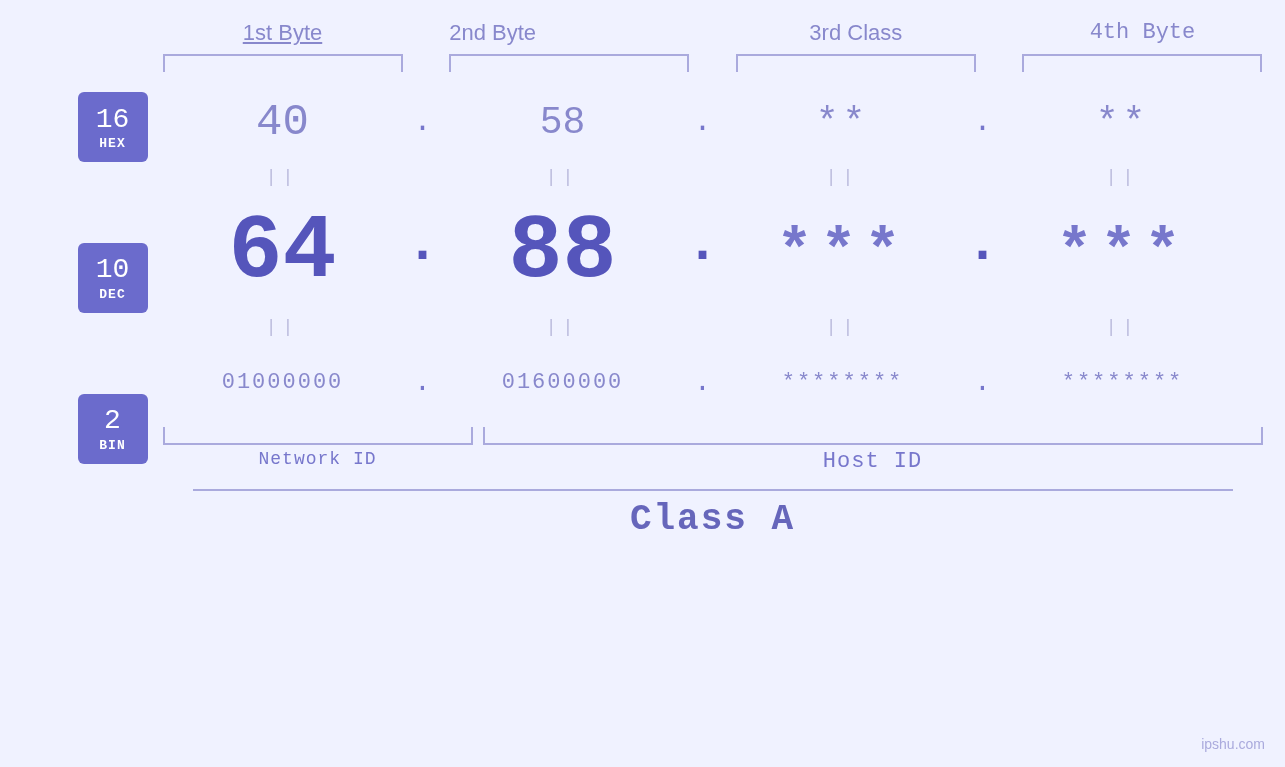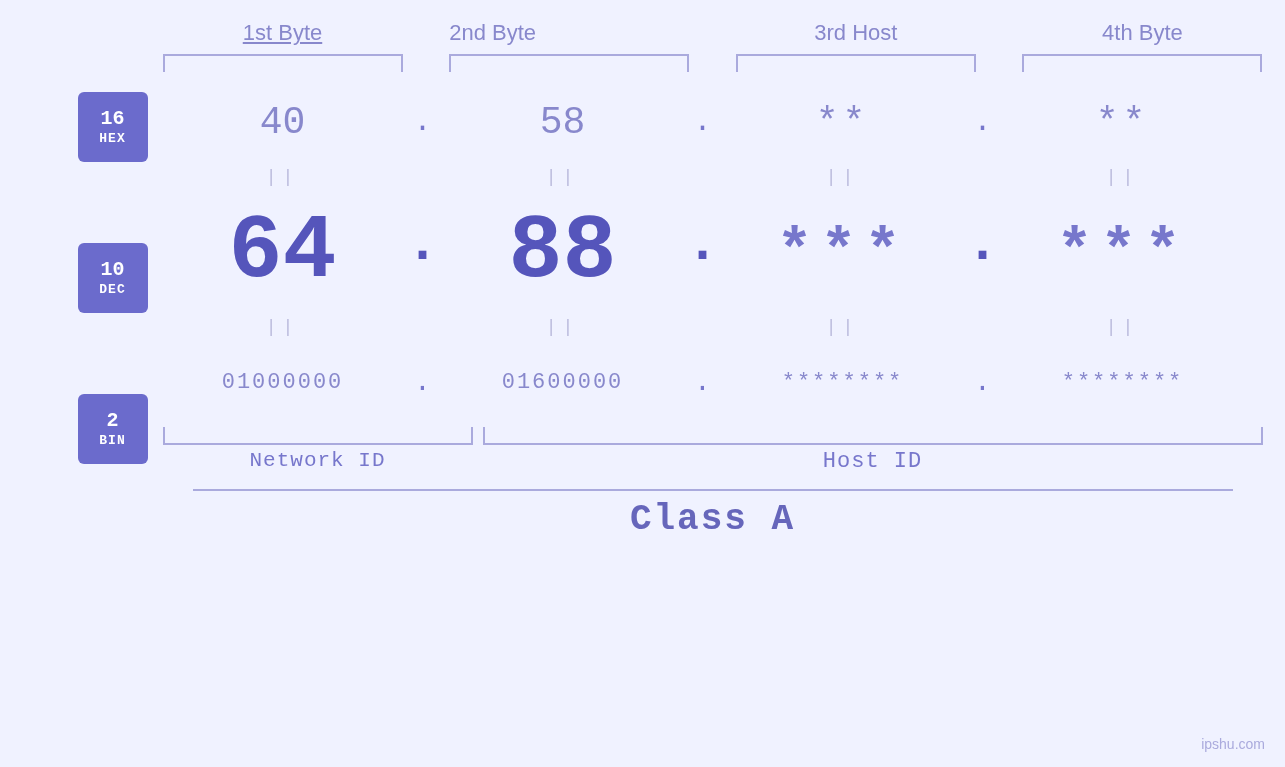--- a/index.html
+++ b/index.html
@@ -31,43 +31,43 @@
       display: flex;
       flex-direction: column;
       align-items: center;
       justify-content: center;
       font-size: 24px;
       font-weight: bold;
       line-height: 1.2;
     }
 
     .base-badge .base-num {
-      font-size: 20px;
-      font-weight: bold;
+      font-size: 28px;
+      font-weight: normal;
     }
 
     .base-badge .base-label {
       font-size: 13px;
       font-weight: bold;
       letter-spacing: 1px;
     }
   </style>
 </head>
 <body>
 
 <div class="container">
 
   <div style="display:flex; width:1100px; margin-left:140px; justify-content:space-between; margin-bottom:8px;">
     <div style="width:240px; text-align:center; color:#8888cc; font-size:22px; font-family:Arial,sans-serif; font-weight:300;text-decoration:underline;">1st Byte</div>
     <div style="width:40px;"></div>
     <div style="width:240px; text-align:left; color:#8888cc; font-size:22px; font-family:Arial,sans-serif; font-weight:300;">2nd Byte</div>
     <div style="width:40px;"></div>
-    <div style="width:240px; text-align:center; color:#8888cc; font-size:22px; font-family:Arial,sans-serif; font-weight:300;">3rd Host</div>
+    <div style="width:240px; text-align:center; color:#8888cc; font-size:22px; font-family:Arial,sans-serif; font-weight:300;">3rd Class</div>
     <div style="width:40px;"></div>
-    <div style="width:240px; text-align:center; color:#8888cc; font-size:22px; font-family:Liberation Sans, sans-serif; font-weight:300;">4th Byte</div>
+    <div style="width:240px; text-align:center; color:#8888cc; font-size:22px; font-family:Liberation Mono, monospace; font-weight:300;">4th Byte</div>
   </div>
 
   <div style="display:flex; width:1100px; margin-left:140px; justify-content:space-between; margin-bottom:10px;">
     <div style="width:240px; height:18px; border-top:2px solid #aaaadd; border-left:2px solid #aaaadd; border-right:2px solid #aaaadd;"></div>
     <div style="width:40px;"></div>
     <div style="width:240px; height:18px; border-top:2px solid #aaaadd; border-left:2px solid #aaaadd; border-right:2px solid #aaaadd;"></div>
     <div style="width:40px;"></div>
     <div style="width:240px; height:18px; border-top:2px solid #aaaadd; border-left:2px solid #aaaadd; border-right:2px solid #aaaadd;"></div>
     <div style="width:40px;"></div>
     <div style="width:240px; height:18px; border-top:2px solid #aaaadd; border-left:2px solid #aaaadd; border-right:2px solid #aaaadd;"></div>
@@ -99,21 +99,21 @@
         <div class="base-badge">
           <span class="base-num">2</span>
           <span class="base-label">BIN</span>
         </div>
       </div>
     </div>
 
     <div style="display:flex; flex-direction:column;">
 
       <div style="display:flex; align-items:center; height:80px; width:1100px;">
-        <div style="width:240px; text-align:center; color:#8888cc; font-size:38px; font-family:'Courier New',monospace;">40</div>
+        <div style="width:240px; text-align:center; color:#8888cc; font-size:44px; font-family:'Courier New',monospace;">40</div>
         <div style="width:40px; text-align:center; color:#7777cc; font-size:30px;">.</div>
         <div style="width:240px; text-align:center; color:#8888cc; font-size:38px; font-family:'Courier New',monospace;">58</div>
         <div style="width:40px; text-align:center; color:#7777cc; font-size:30px;">.</div>
         <div style="width:240px; text-align:center; color:#8888cc; font-size:38px; font-family:'Courier New',monospace; letter-spacing:4px;">**</div>
         <div style="width:40px; text-align:center; color:#7777cc; font-size:30px;">.</div>
         <div style="width:240px; text-align:center; color:#8888cc; font-size:38px; font-family:'Courier New',monospace; letter-spacing:4px;">**</div>
       </div>
 
       <div style="display:flex; width:1100px; height:30px; align-items:center;">
         <div style="width:240px; text-align:center; color:#bbbbdd; font-size:18px; letter-spacing:6px;">||</div>
@@ -155,21 +155,21 @@
         <div style="width:240px; text-align:center; color:#8888cc; font-size:22px; font-family:'Courier New',monospace; letter-spacing:2px;">********</div>
       </div>
 
       <div style="display:flex; width:1100px; margin-top:5px;">
         <div style="width:310px; height:18px; border-bottom:2px solid #aaaadd; border-left:2px solid #aaaadd; border-right:2px solid #aaaadd;"></div>
         <div style="width:10px;"></div>
         <div style="width:780px; height:18px; border-bottom:2px solid #aaaadd; border-left:2px solid #aaaadd; border-right:2px solid #aaaadd;"></div>
       </div>
 
       <div style="display:flex; width:1100px; margin-top:4px;">
-        <div style="width:310px; text-align:center; color:#7777cc; font-size:21px; font-family:'Courier New',monospace; letter-spacing:1px;">Network ID</div>
+        <div style="width:310px; text-align:center; color:#7777cc; font-size:18px; font-family:'Courier New',monospace; letter-spacing:1px;">Network ID</div>
         <div style="width:10px;"></div>
         <div style="width:780px; text-align:center; color:#7777cc; font-size:22px; font-family:'Courier New',monospace; letter-spacing:1px;">Host ID</div>
       </div>
 
     </div>
   </div>
 
   <div style="width:1040px; border-bottom:2px solid #aaaadd; margin-top:15px; margin-left:140px;"></div>
 
   <div style="color:#6666bb; font-size:36px; font-family:'Courier New',monospace; letter-spacing:2px; font-weight:bold; text-align:center; width:1040px; margin-left:140px; margin-top:8px;">Class A</div>

